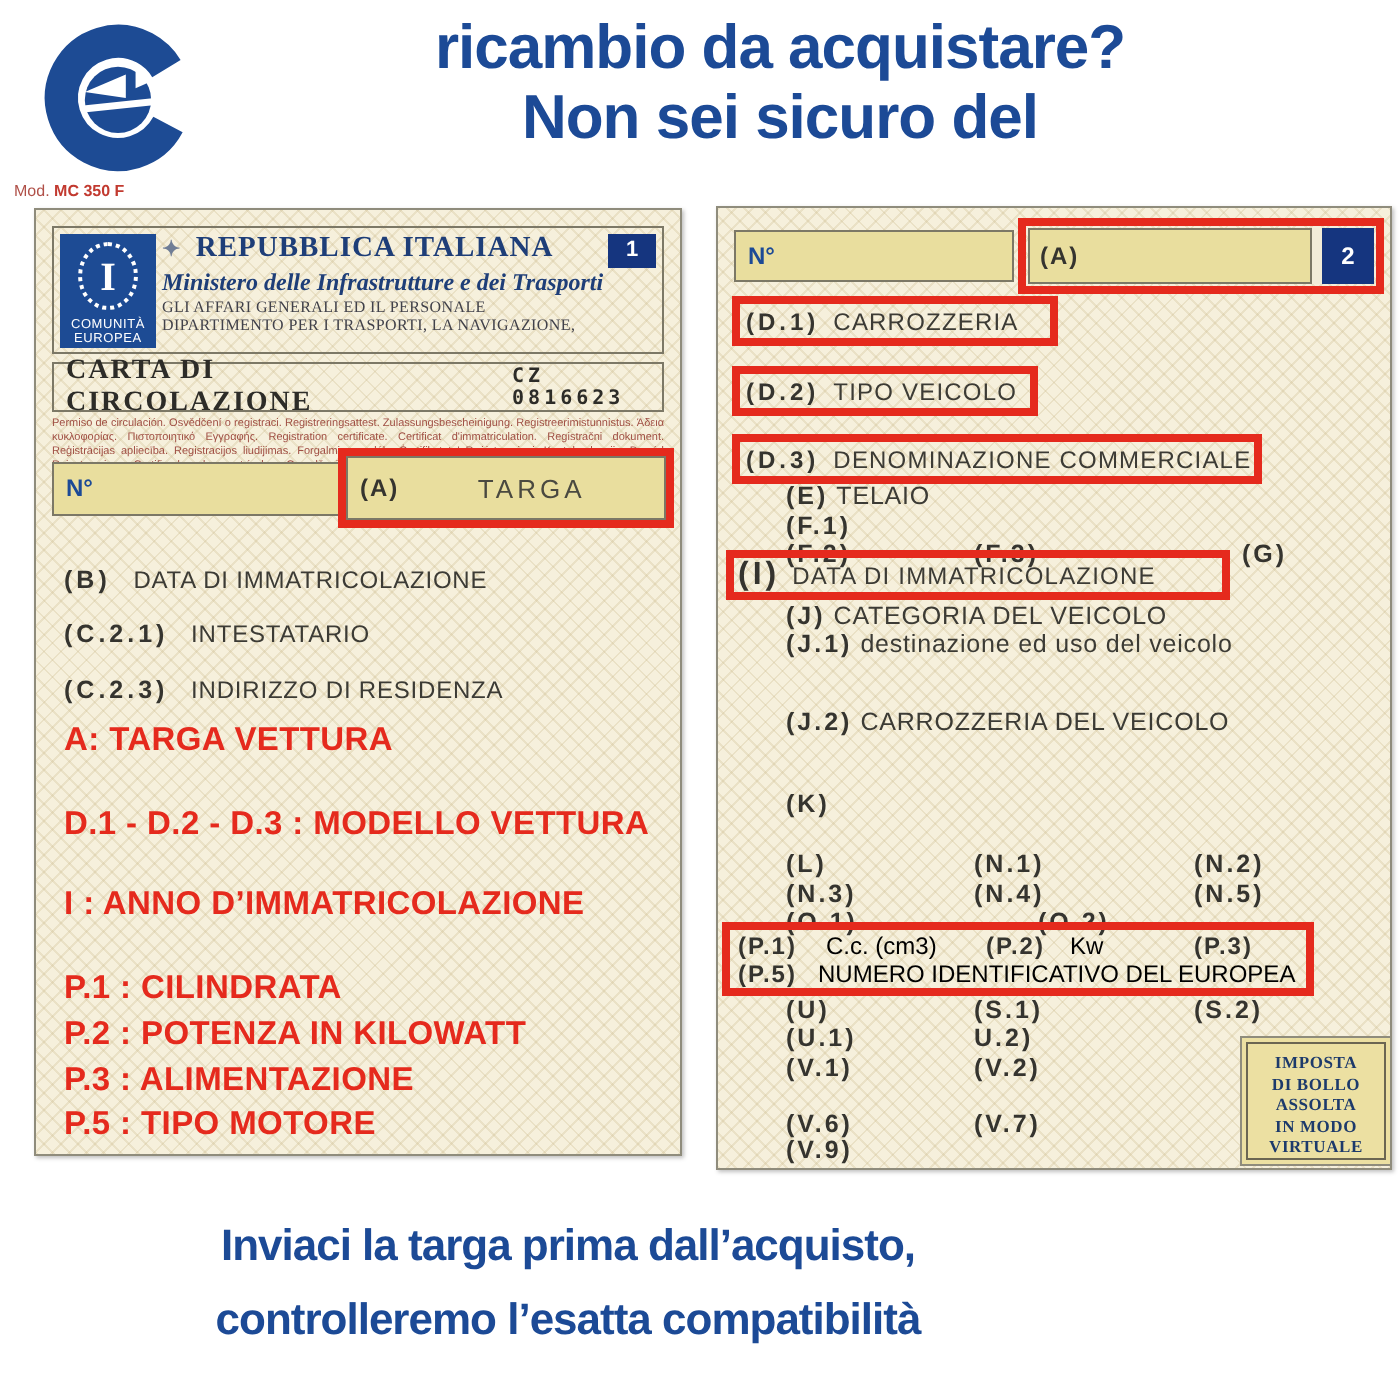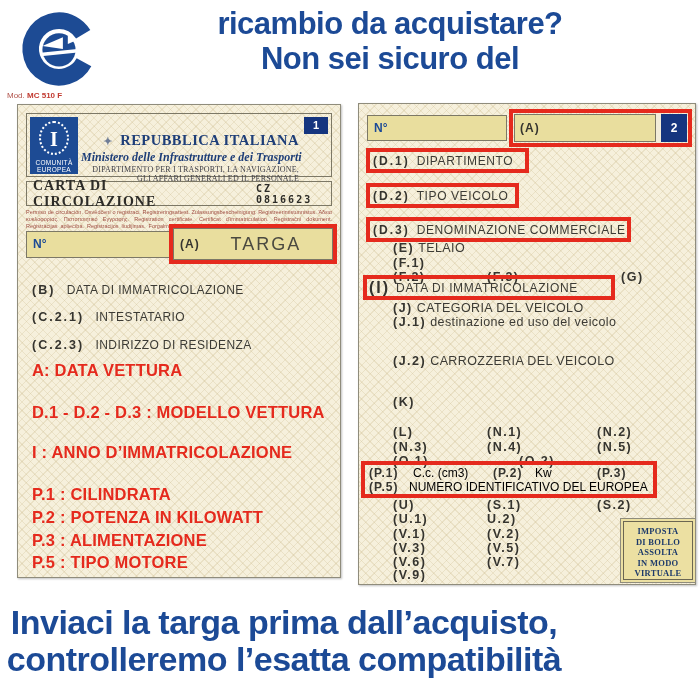--- a/index.html
+++ b/index.html
@@ -29,42 +29,42 @@
   .red-box { border:4px solid #e52a1d; background:transparent; }
   .badge { background:#15357f; color:#ffffff; font-weight:bold; text-align:center; }
 
   
   .hdr-box { position:absolute; left:8px; top:8px; width:306px; height:64px; border:1px solid #7c7866; }
   .eu-box { position:absolute; left:3px; top:3px; width:48px; height:57px; background:#1d4b94;
             color:#ffffff; text-align:center; }
   .eu-ring { position:absolute; left:9px; top:4px; width:30px; height:34px; border:2px dotted #ffffff;
              border-radius:50%; font-size:20px; font-weight:bold; line-height:32px; font-family:"Liberation Serif", serif; }
   .eu-name { position:absolute; left:0; bottom:1px; width:100%; font-size:6.5px; line-height:7px; letter-spacing:0.3px; }
-  .hdr-text { position:absolute; left:54px; top:2px; width:218px; text-align:right; font-family:"Liberation Serif", serif;margin-top:16px; }
+  .hdr-text { position:absolute; left:54px; top:2px; width:218px; text-align:left; font-family:"Liberation Serif", serif; }
   .rep-line { font-size:14.5px; font-weight:bold; color:#1e3e78; letter-spacing:0.5px; white-space:nowrap; }
   .emblem-icon { font-size:11px; color:#6f7d96; margin-right:3px; }
   .ministry { font-size:12px; font-weight:bold; font-style:italic; color:#1e3e78; margin-top:1px; white-space:nowrap; }
   .dept { font-size:8px; color:#41414a; line-height:9px; letter-spacing:0.2px; white-space:nowrap; }
   .badge-1 { position:absolute; right:3px; top:3px; width:24px; height:17px; font-size:11px; line-height:17px; }
 
   .carta-box { position:absolute; left:8px; top:76px; width:306px; height:25px; border:1px solid #7c7866;
                display:flex; align-items:center; font-family:"Liberation Serif", serif; }
   .carta-label { font-size:14px; font-weight:bold; letter-spacing:1px; color:#2d2c28; margin-left:6px; }
   .carta-serial { font-family:"DejaVu Sans Mono", monospace; font-size:10px; font-weight:bold;
                   letter-spacing:2px; color:#2d2c28; margin-left:34px; }
 
   .fine-print { position:absolute; left:8px; top:104px; width:306px; height:28px; overflow:hidden;
                 font-size:5.5px; line-height:7px; color:#a04f44; text-align:justify; }
 
   .nrow-left { position:absolute; left:8px; top:126px; width:150px; height:27px; padding-left:6px;
                font-size:12px; font-weight:bold; color:#1c4a96; line-height:25px; }
   .targa-redbox { position:absolute; left:151px; top:119px; width:168px; height:40px; }
   .targa-field { position:absolute; inset:0; display:flex; align-items:center; }
   .targa-code { font-size:12px; font-weight:bold; color:#35342f; margin-left:6px; letter-spacing:1px; }
-  .targa-value { flex:1; text-align:center; font-size:18px; color:#4a4940; letter-spacing:2px; }
+  .targa-value { flex:1; text-align:center; font-size:13px; color:#4a4940; letter-spacing:2px; }
 
   .lrow { position:absolute; left:14px; white-space:nowrap; font-size:12px; }
   .lrow .code { font-size:12.5px; }
   .lrow .lbl { margin-left:8px; color:#3c3b35; letter-spacing:0.4px; }
 
   .annot { position:absolute; left:14px; color:#e52a1d; font-weight:bold; font-size:16.5px;
            letter-spacing:0.2px; white-space:nowrap; }
 
   
   .nrow-right { position:absolute; left:8px; top:11px; width:140px; height:26px; padding-left:6px;
@@ -95,21 +95,21 @@
   .p-line .code { font-size:12px; letter-spacing:1px; }
   .p-line span { position:absolute; }
 
   .imposta-box { position:absolute; left:264px; top:417px; width:70px; height:59px;
                  background:#ece0a2; border:1px solid #6b6652; box-shadow:0 0 0 2px #ece0a2, 0 0 0 3px #8f8c7c;
                  font-family:"Liberation Serif", serif; font-size:8.5px; line-height:10.5px; font-weight:bold;
                  color:#1d3a6b; text-align:center; padding-top:4px; letter-spacing:0.3px; }
 
   
   .footer { position:absolute; left:0; top:604px; width:568px; text-align:center;
-            color:#1c4a96; font-weight:bold; font-size:34px; line-height:37px; letter-spacing:-0.5px; }
+            color:#1c4a96; font-weight:bold; font-size:22px; line-height:37px; letter-spacing:-0.5px; }
 </style>
 </head>
 <body>
 
 <div class="canvas">
 
   <svg class="brand-logo" viewBox="0 0 84 84">
     <circle cx="42" cy="43" r="29" fill="none" stroke="#1d4b94" stroke-width="17" stroke-dasharray="152 31" transform="rotate(28 42 43)"></circle>
     <circle cx="42" cy="44" r="17" fill="#1d4b94"></circle>
     <polygon points="25,40 46,31 46,43" fill="#ffffff"></polygon>
@@ -117,41 +117,41 @@
     <polygon points="51,29 60,34 51,38" fill="#ffffff"></polygon>
   </svg>
 
   <div class="heading">
     <div>ricambio da acquistare?</div>
     <div>Non sei sicuro del</div>
   </div>
 
   <div class="mod-label">
     <span class="mod-prefix">Mod.</span>
-    <span>MC 510 F</span>
+    <span>MC 350 F</span>
   </div>
 
   <div class="panel panel-left">
 
     <div class="hdr-box">
       <div class="eu-box">
         <div class="eu-ring">I</div>
         <div class="eu-name">
           <div>COMUNITÀ</div>
           <div>EUROPEA</div>
         </div>
       </div>
       <div class="hdr-text">
         <div class="rep-line">
           <span class="emblem-icon">✦</span>
           <span>REPUBBLICA ITALIANA</span>
         </div>
         <div class="ministry">Ministero delle Infrastrutture e dei Trasporti</div>
+        <div class="dept">GLI AFFARI GENERALI ED IL PERSONALE</div>
         <div class="dept">DIPARTIMENTO PER I TRASPORTI, LA NAVIGAZIONE,</div>
-        <div class="dept">GLI AFFARI GENERALI ED IL PERSONALE</div>
       </div>
       <div class="badge badge-1">1</div>
     </div>
 
     <div class="carta-box">
       <span class="carta-label">CARTA DI CIRCOLAZIONE</span>
       <span class="carta-serial">CZ 0816623</span>
     </div>
 
     <div class="fine-print">Permiso de circulación. Osvědčení o registraci. Registreringsattest. Zulassungsbescheinigung. Registreerimistunnistus. Άδεια κυκλοφορίας. Πιστοποιητικό Εγγραφής. Registration certificate. Certificat d'immatriculation. Registračni dokument. Reģistrācijas apliecība. Registracijos liudijimas. Forgalmi engedély. Ċertifikat ta' Reġistrazzjoni. Kentekenbewijs. Dowód Rejestracyjny. Certificado de matrícula. Osvedčenie o evidencii. Prometno dovoljenje. Rekisteröintitodistus. Registreringsbevis. Prometna dozvola.</div>
@@ -171,42 +171,42 @@
     </div>
     <div class="lrow" style="top:205px;">
       <span class="code">(C.2.1)</span>
       <span class="lbl">INTESTATARIO</span>
     </div>
     <div class="lrow" style="top:233px;">
       <span class="code">(C.2.3)</span>
       <span class="lbl">INDIRIZZO DI RESIDENZA</span>
     </div>
 
-    <div class="annot" style="top:256px;">A: DATA VETTURA</div>
+    <div class="annot" style="top:256px;">A: TARGA VETTURA</div>
     <div class="annot" style="top:298px;">D.1 - D.2 - D.3 : MODELLO VETTURA</div>
     <div class="annot" style="top:338px;">I : ANNO D’IMMATRICOLAZIONE</div>
     <div class="annot" style="top:380px;">P.1 : CILINDRATA</div>
     <div class="annot" style="top:403px;">P.2 : POTENZA IN KILOWATT</div>
     <div class="annot" style="top:426px;">P.3 : ALIMENTAZIONE</div>
     <div class="annot" style="top:448px;">P.5 :  TIPO MOTORE</div>
   </div>
 
   <div class="panel panel-right">
 
     <div class="nrow-right ylw-field">N°</div>
 
     <div class="red-box a-redbox">
       <div class="a-field ylw-field">(A)</div>
       <div class="a-gap"></div>
       <div class="badge badge-2">2</div>
     </div>
 
     <div class="red-box d-redbox" style="top:44px; width:163px;">
       <span class="code">(D.1)</span>
-      <span class="lbl">DIPARTIMENTO</span>
+      <span class="lbl">CARROZZERIA</span>
     </div>
     <div class="red-box d-redbox" style="top:79px; width:153px;">
       <span class="code">(D.2)</span>
       <span class="lbl">TIPO VEICOLO</span>
     </div>
     <div class="red-box d-redbox" style="top:113px; width:265px;">
       <span class="code">(D.3)</span>
       <span class="lbl">DENOMINAZIONE COMMERCIALE</span>
     </div>
 
@@ -274,24 +274,20 @@
       <span class="c3 code">(S.2)</span>
     </div>
     <div class="rrow" style="top:408px;">
       <span class="c1 code">(U.1)</span>
       <span class="c2 code">U.2)</span>
     </div>
     <div class="rrow" style="top:423px;">
       <span class="c1 code">(V.1)</span>
       <span class="c2 code">(V.2)</span>
     </div>
-    <div class="rrow" style="top:437px;">
-      <span class="c1 code">(V.3)</span>
-      <span class="c2 code">(V.5)</span>
-    </div>
     <div class="rrow" style="top:451px;">
       <span class="c1 code">(V.6)</span>
       <span class="c2 code">(V.7)</span>
     </div>
     <div class="rrow" style="top:464px;">
       <span class="c1 code">(V.9)</span>
     </div>
 
     <div class="imposta-box">
       <div>IMPOSTA</div>

